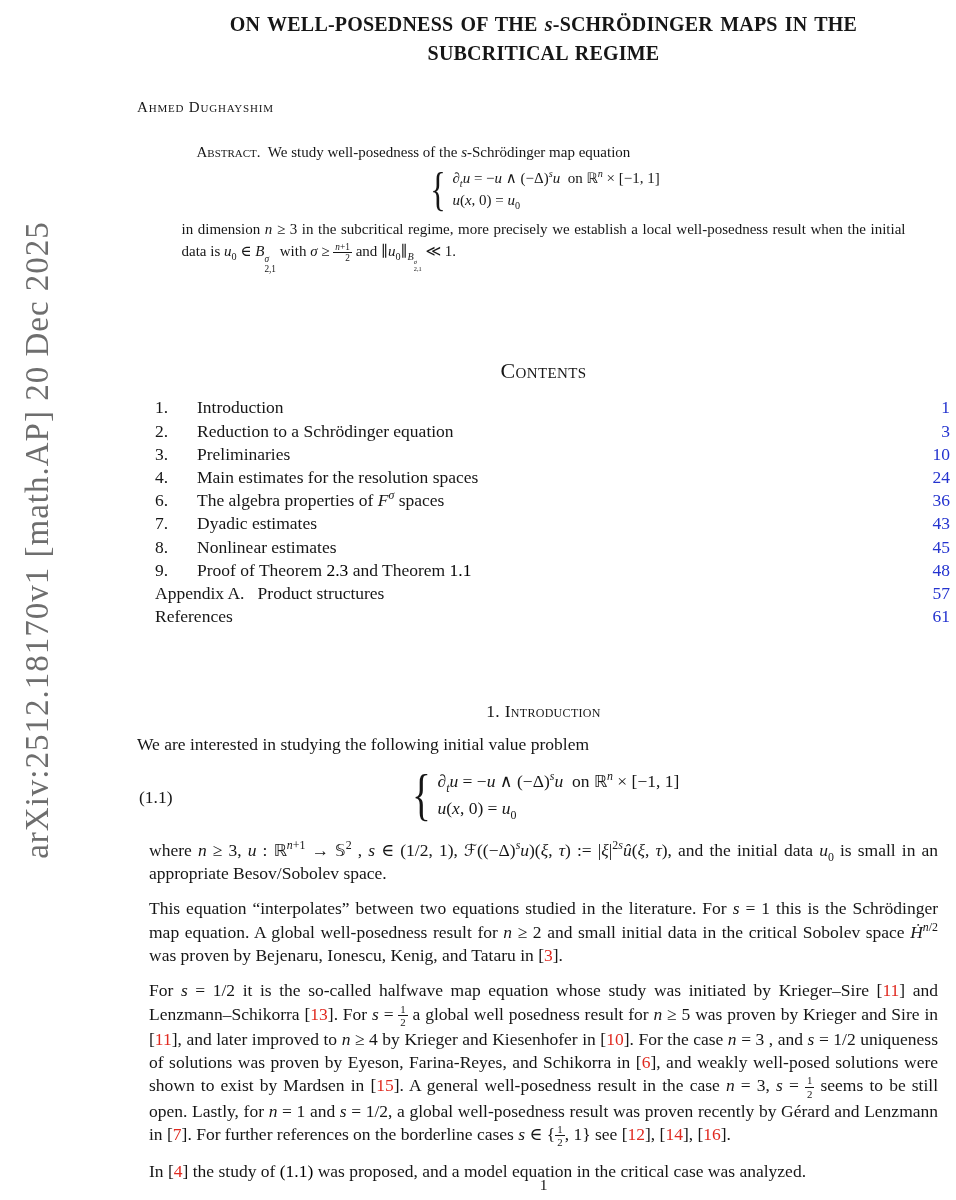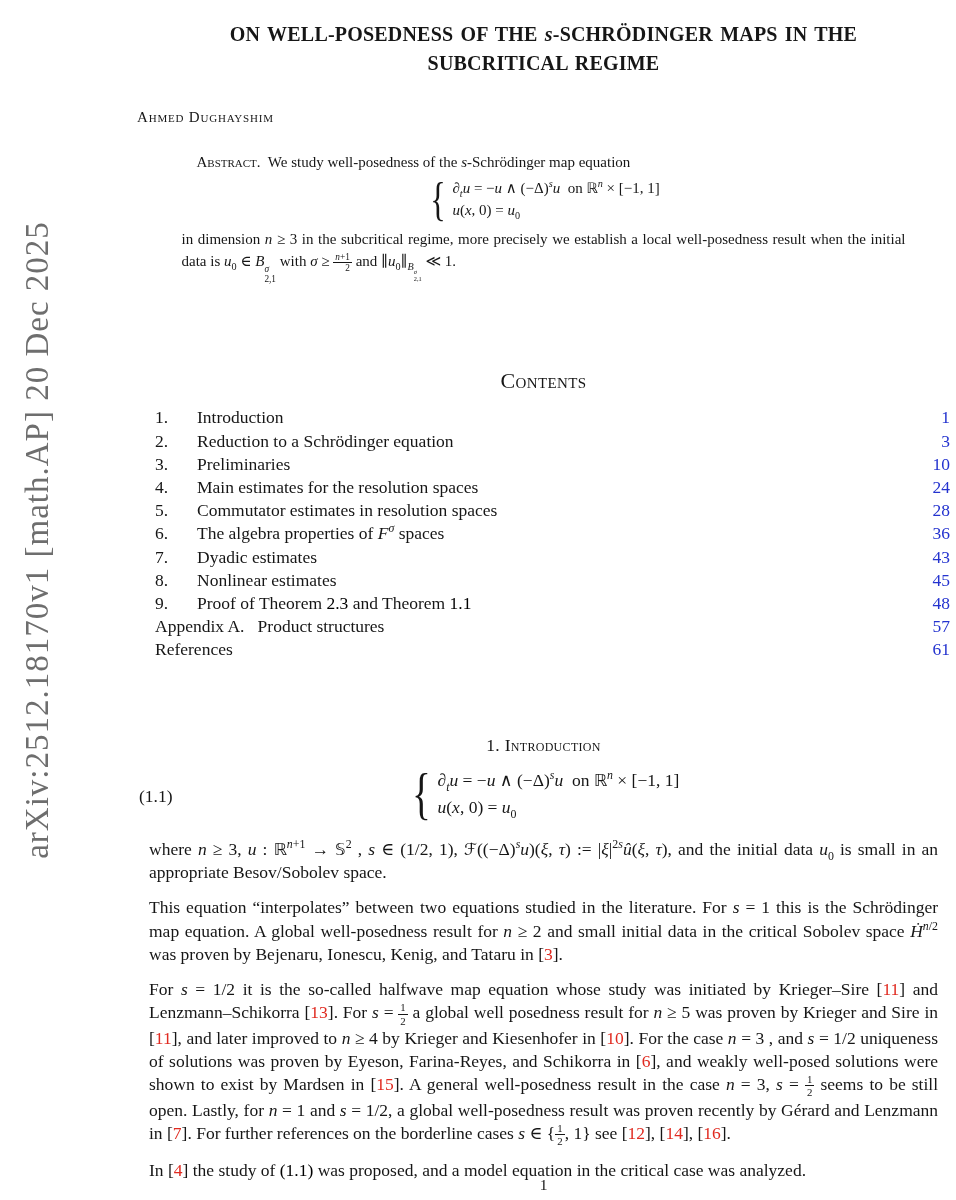--- a/index.html
+++ b/index.html
@@ -7,21 +7,21 @@
     width:956px;height:1200px;position:relative;overflow:hidden;background:#ffffff;
     font-family:"Liberation Serif","DejaVu Serif",serif;color:#161616;
   }
   .stamp{
     position:absolute;left:37px;top:540px;
     transform:translate(-50%,-50%) rotate(-90deg);
     white-space:nowrap;font-size:33px;color:#6e6e6e;letter-spacing:1px;
   }
   .main{position:absolute;left:137px;top:0;width:813px}
   .title{
-    text-align:center;margin-top:20px;font-size:20px;font-weight:bold;
+    text-align:center;margin-top:10px;font-size:20px;font-weight:bold;
     line-height:29px;letter-spacing:0.2px;word-spacing:2px;
   }
   .author{
     text-align:left;margin-top:31px;font-variant:small-caps;
     font-size:15px;letter-spacing:0.8px;
   }
   .abstract{
     margin:25px auto 0;width:724px;font-size:15px;line-height:22.5px;text-align:justify;
   }
   .abstract .lead{margin:0;text-indent:15px}
@@ -116,24 +116,20 @@
     </div>
     <div class="toc-row">
       <span class="toc-left"><span class="tn">3.</span>Preliminaries</span>
       <span class="toc-page">10</span>
     </div>
     <div class="toc-row">
       <span class="toc-left"><span class="tn">4.</span>Main estimates for the resolution spaces</span>
       <span class="toc-page">24</span>
     </div>
     <div class="toc-row">
-      <span class="toc-left"><span class="tn">5.</span>Commutator estimates in resolution spaces</span>
-      <span class="toc-page">28</span>
-    </div>
-    <div class="toc-row">
       <span class="toc-left"><span class="tn">6.</span>The algebra properties of <i>F</i><sup><i>σ</i></sup> spaces</span>
       <span class="toc-page">36</span>
     </div>
     <div class="toc-row">
       <span class="toc-left"><span class="tn">7.</span>Dyadic estimates</span>
       <span class="toc-page">43</span>
     </div>
     <div class="toc-row">
       <span class="toc-left"><span class="tn">8.</span>Nonlinear estimates</span>
       <span class="toc-page">45</span>
@@ -148,20 +144,21 @@
     </div>
     <div class="toc-row">
       <span class="toc-left">References</span>
       <span class="toc-page">61</span>
     </div>
   </div>
 
   <div class="section-heading"><span>1.</span>&nbsp;<span class="sc">Introduction</span></div>
 
   <div class="body-text">
+    <p class="p1">We are interested in studying the following initial value problem</p>
 
     <div class="eq-row">
       <span class="eq-label">(1.1)</span>
       <div class="eq-center">
         <div class="cases">
           <span class="brace">{</span>
           <span class="lines">
             <span>∂<sub><i>t</i></sub><i>u</i> = −<i>u</i> ∧ (−Δ)<sup><i>s</i></sup><i>u</i>&nbsp; on <span class="bb">ℝ</span><sup><i>n</i></sup> × [−1, 1]</span>
             <span><i>u</i>(<i>x</i>, 0) = <i>u</i><sub>0</sub></span>
           </span>

